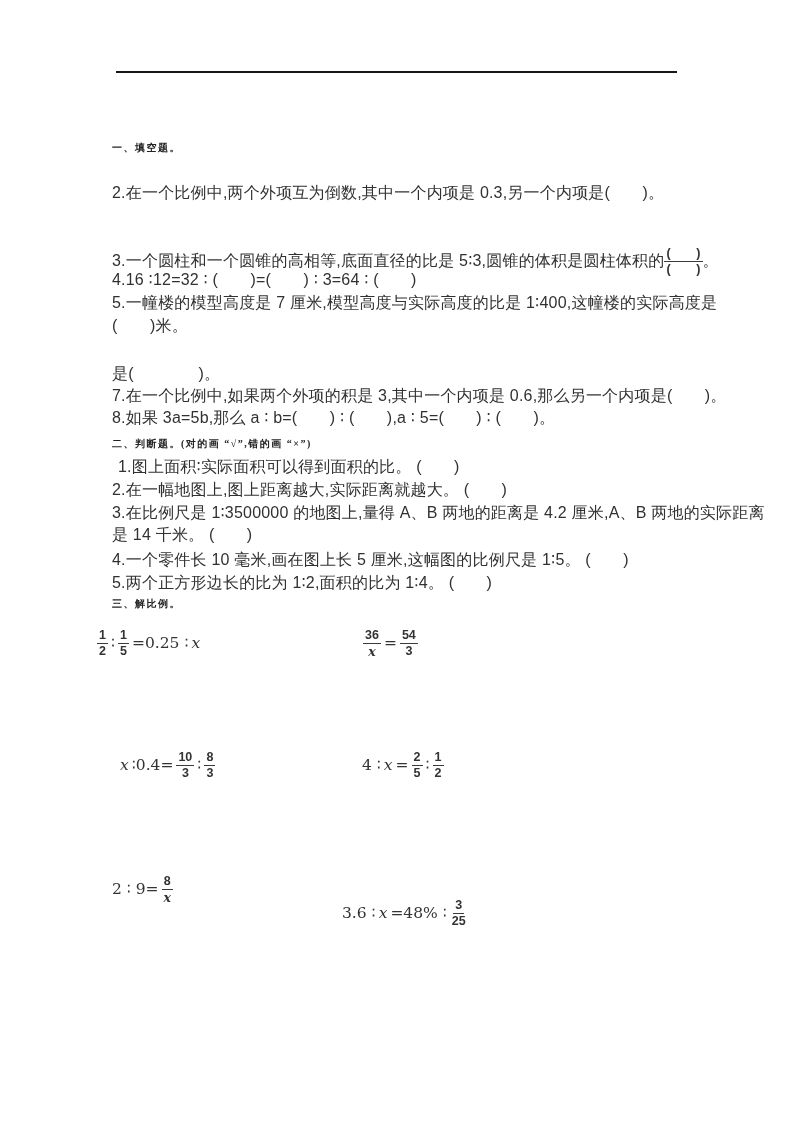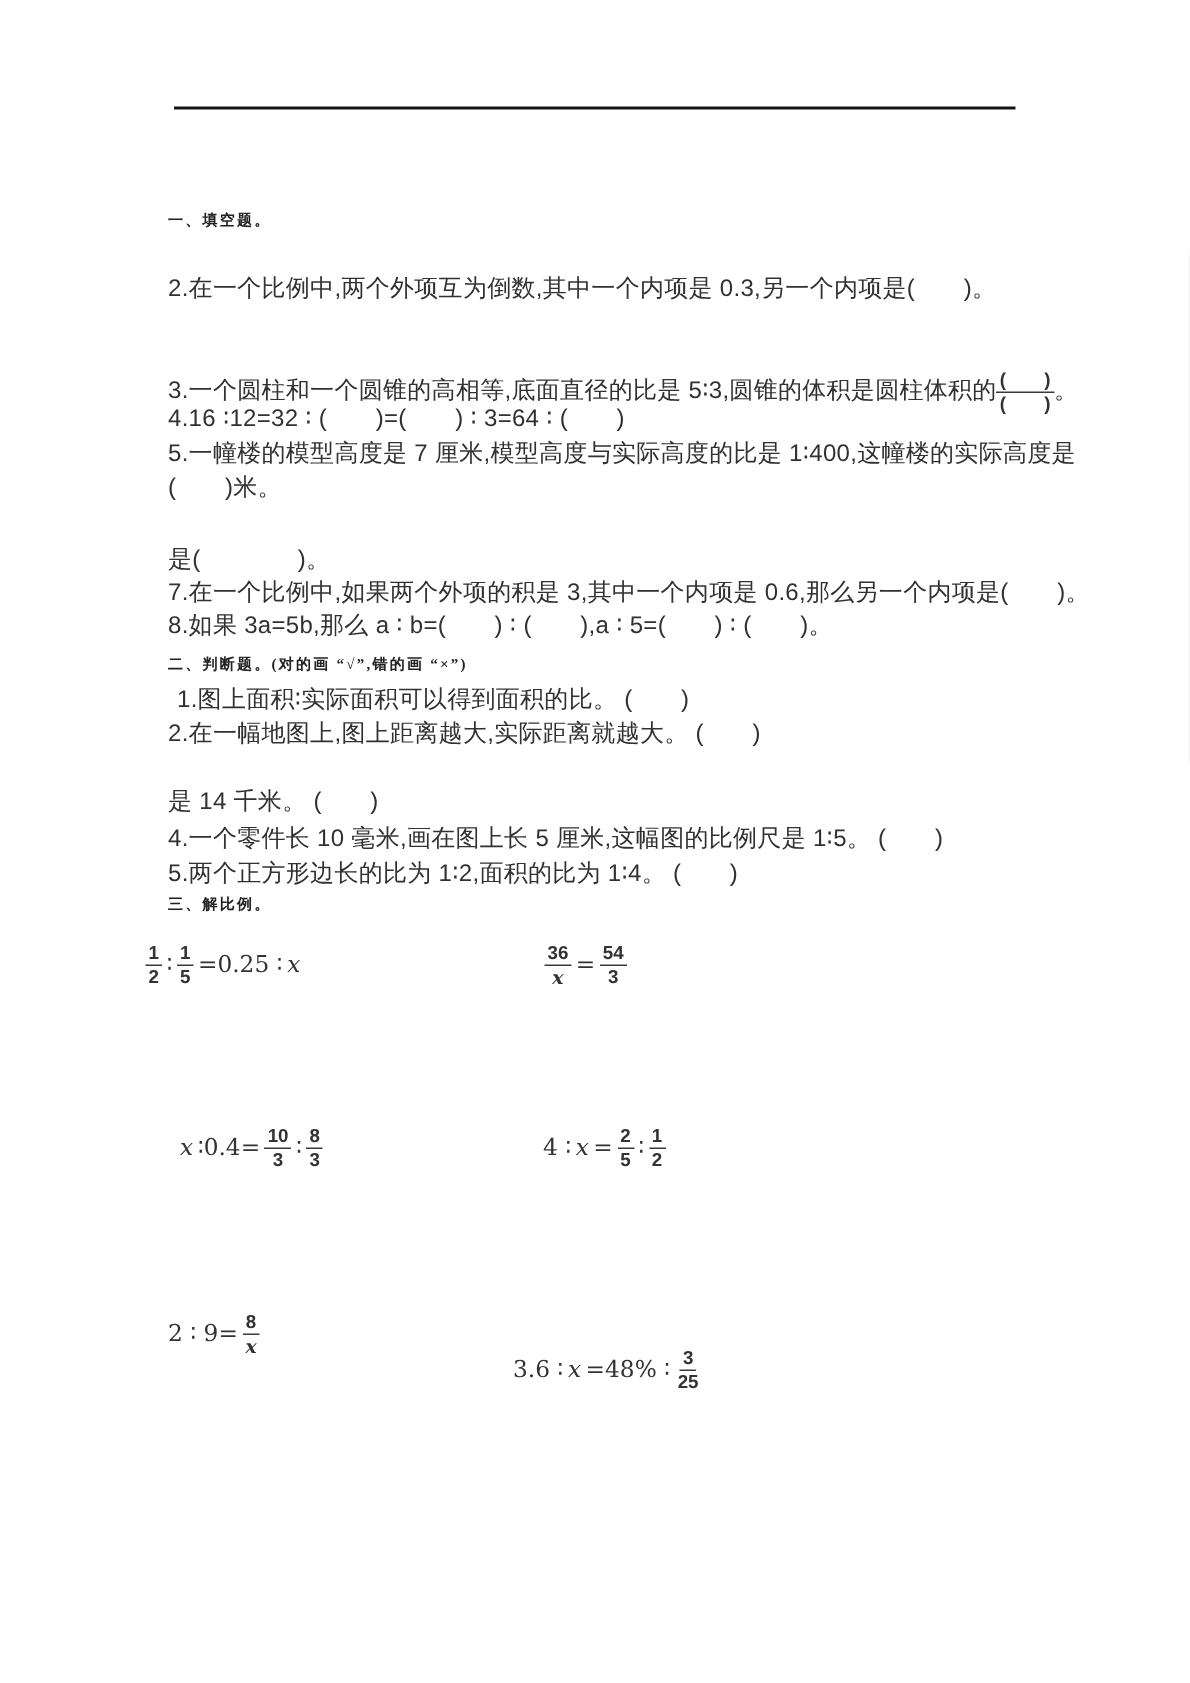--- a/index.html
+++ b/index.html
@@ -72,20 +72,21 @@
   <div class="line" style="top:293px;">5.一幢楼的模型高度是 7 厘米,模型高度与实际高度的比是 1∶400,这幢楼的实际高度是</div>
   <div class="line" style="top:316px;">(　　)米。</div>
   <div class="line" style="top:364px;">是(　　　　)。</div>
   <div class="line" style="top:386px;">7.在一个比例中,如果两个外项的积是 3,其中一个内项是 0.6,那么另一个内项是(　　)。</div>
   <div class="line" style="top:408px;">8.如果 3a=5b,那么 a ∶ b=(　　) ∶ (　　),a ∶ 5=(　　) ∶ (　　)。</div>
 
   <div class="line sec" style="top:434px;">二、判断题。(对的画 “√”,错的画 “×”)</div>
 
   <div class="line" style="top:457px;left:118px;">1.图上面积∶实际面积可以得到面积的比。 (　　)</div>
   <div class="line" style="top:480px;">2.在一幅地图上,图上距离越大,实际距离就越大。 (　　)</div>
+  <div class="line" style="top:503px;">3.在比例尺是 1∶3500000 的地图上,量得 A、B 两地的距离是 4.2 厘米,A、B 两地的实际距离</div>
   <div class="line" style="top:525px;">是 14 千米。 (　　)</div>
   <div class="line" style="top:550px;">4.一个零件长 10 毫米,画在图上长 5 厘米,这幅图的比例尺是 1∶5。 (　　)</div>
   <div class="line" style="top:573px;">5.两个正方形边长的比为 1∶2,面积的比为 1∶4。 (　　)</div>
 
   <div class="line sec" style="top:594px;">三、解比例。</div>
 
   <div class="eq" style="top:623px;left:97px;">
     <span class="frac">
       <span class="num">1</span>
       <span class="den">2</span>

